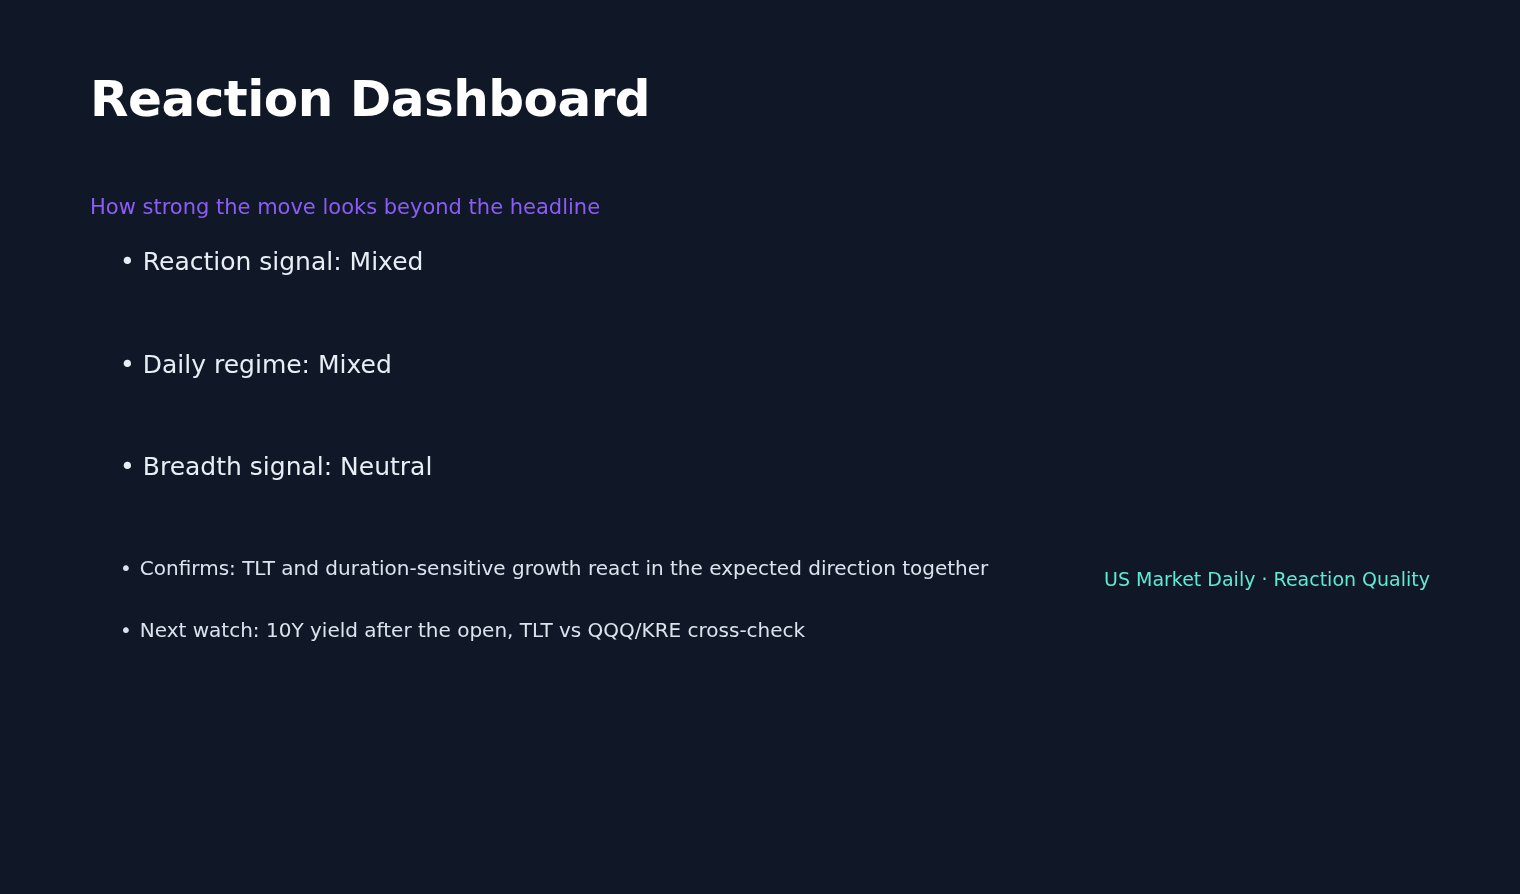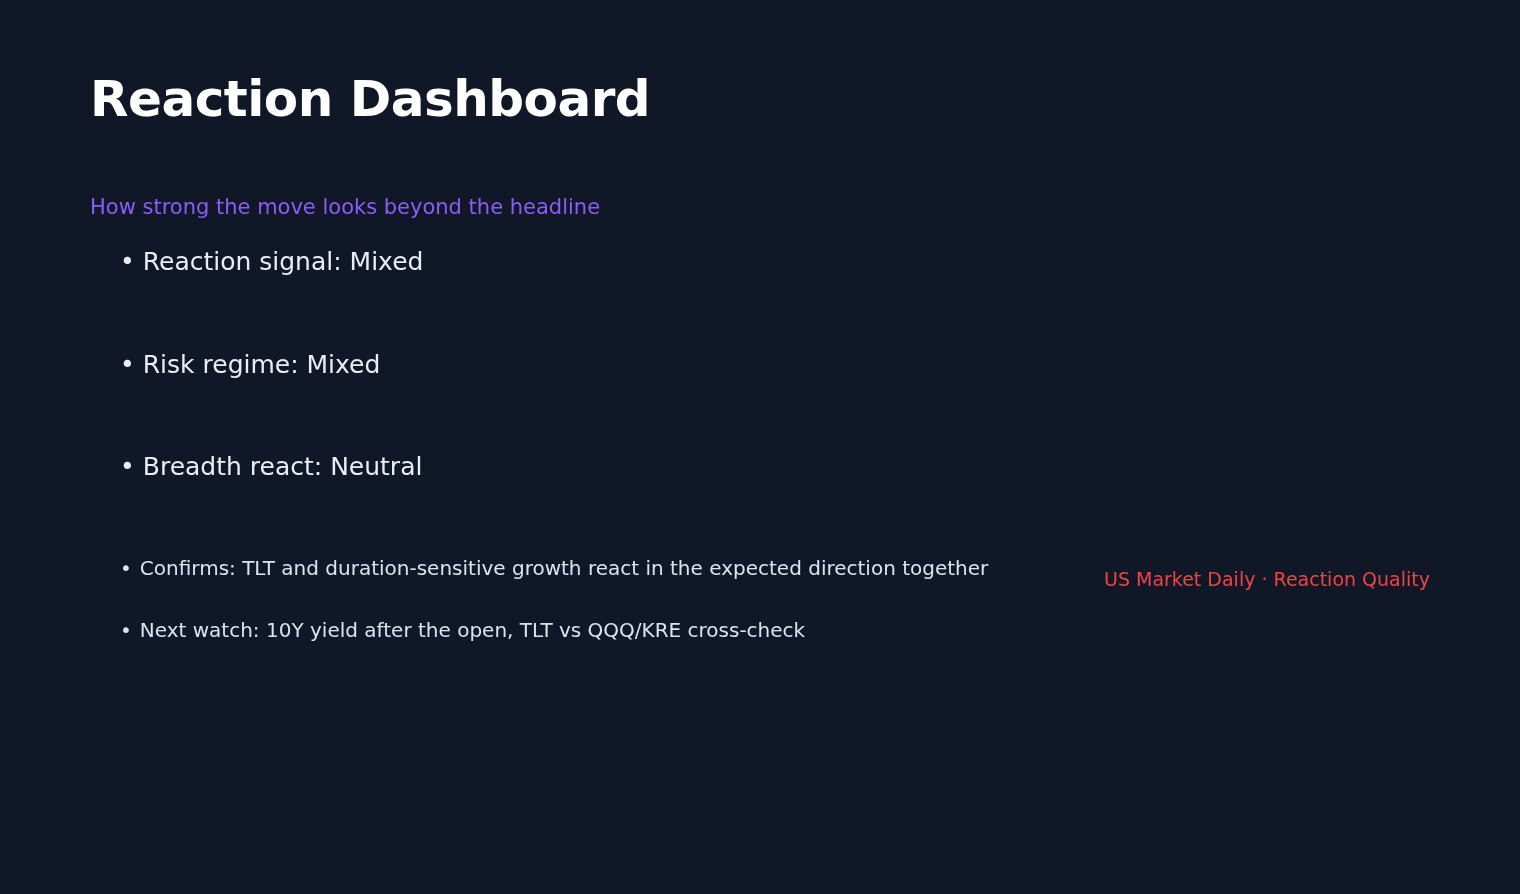--- a/index.html
+++ b/index.html
@@ -63,44 +63,44 @@
   }
   .bullet-secondary .dot {
     display: inline-block;
     margin-right: 8px;
   }
   .footer {
     position: absolute;
     right: 90px;
     bottom: 48px;
     font-size: 19px;
-    color: #ef4444;
+    color: #5eead4;
     text-align: right;
   }
 </style>
 </head>
 <body>
 
 <div class="slide">
 
   <div class="title">Reaction Dashboard</div>
   <div class="subtitle">How strong the move looks beyond the headline</div>
 
   <div class="bullets">
 
     <div class="bullet-primary">
       <span class="dot">•</span><span>Reaction signal: Mixed</span>
     </div>
 
     <div class="bullet-primary">
-      <span class="dot">•</span><span>Risk regime: Mixed</span>
+      <span class="dot">•</span><span>Daily regime: Mixed</span>
     </div>
 
     <div class="bullet-primary">
-      <span class="dot">•</span><span>Breadth react: Neutral</span>
+      <span class="dot">•</span><span>Breadth signal: Neutral</span>
     </div>
 
     <div class="bullet-secondary">
       <span class="dot">•</span><span>Confirms: TLT and duration-sensitive growth react in the expected direction together</span>
     </div>
 
 
     <div class="bullet-secondary">
       <span class="dot">•</span><span>Next watch: 10Y yield after the open, TLT vs QQQ/KRE cross-check</span>
     </div>

